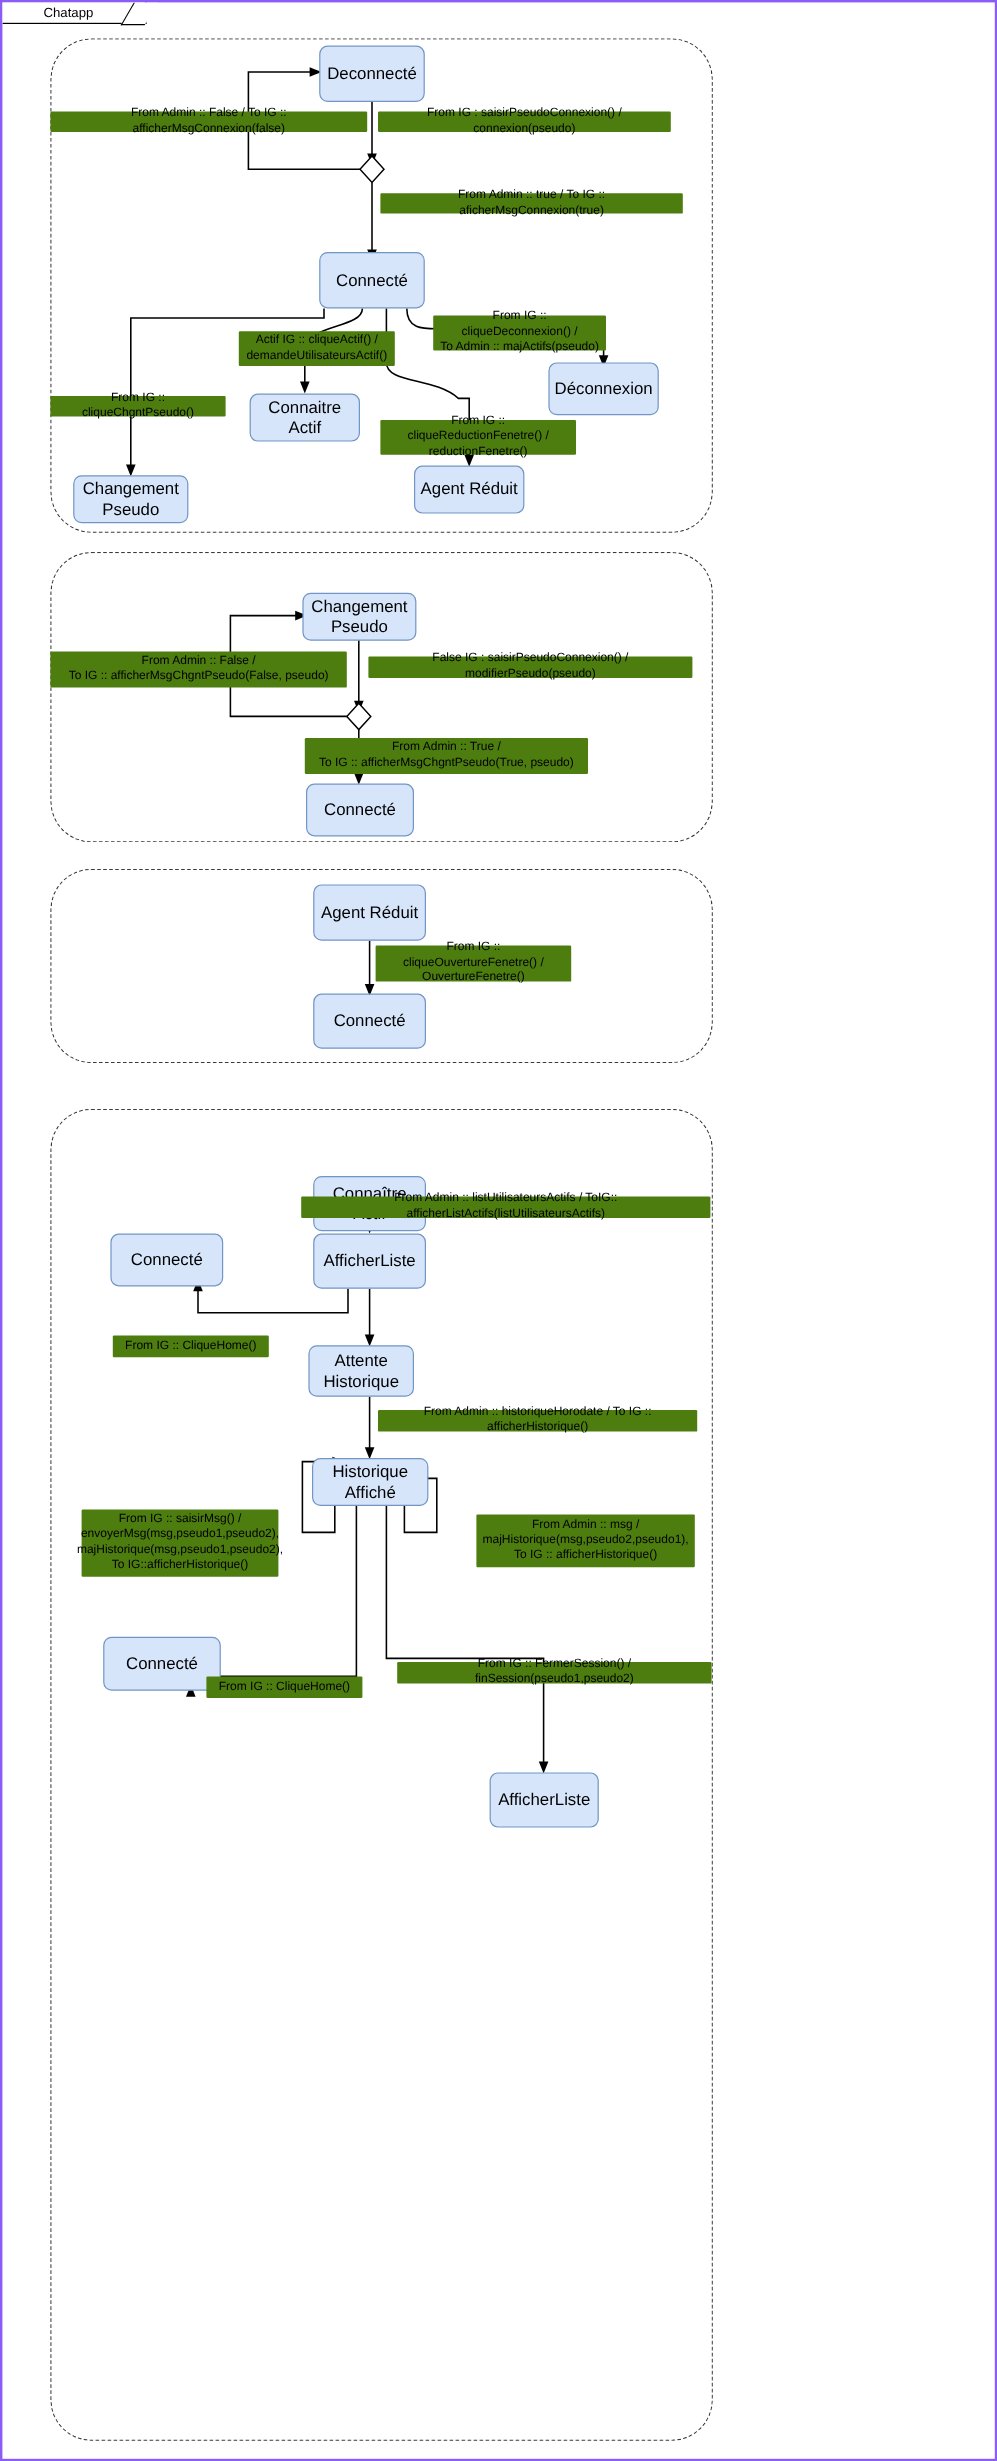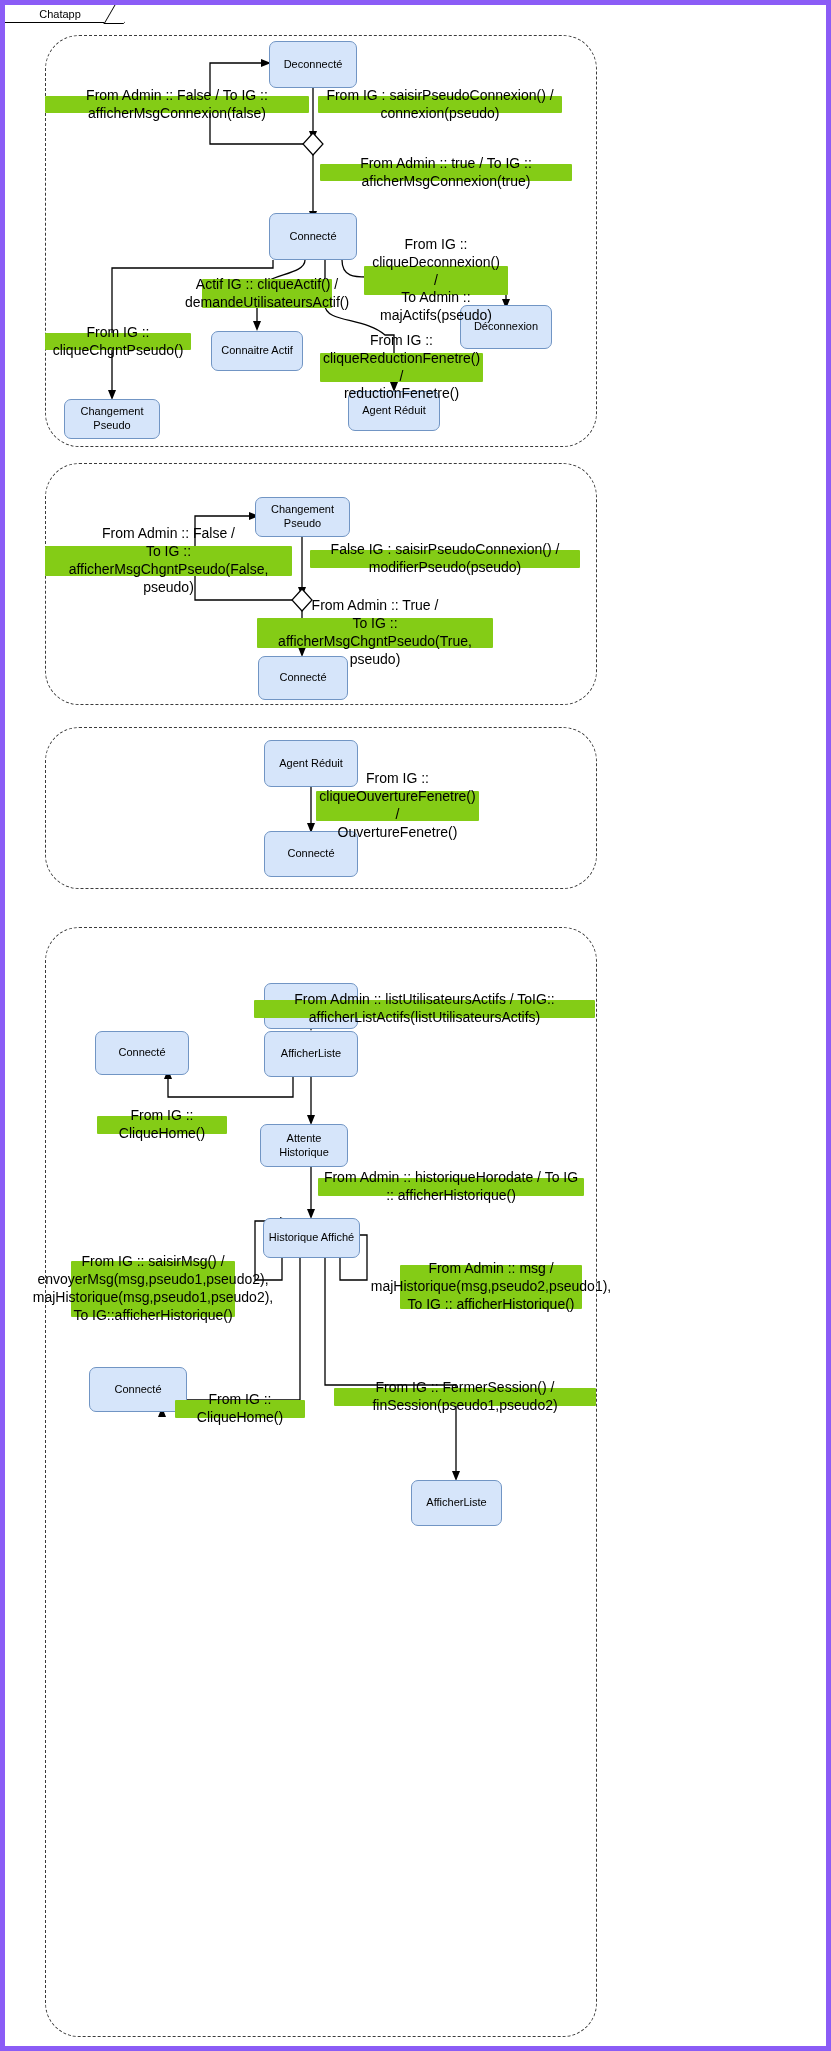--- a/index.html
+++ b/index.html
@@ -6,21 +6,21 @@
   html, body {
     margin: 0; padding: 0;
     background: #ffffff;
     font-family: "Liberation Sans", sans-serif;
   }
   #page {
     position: relative;
     width: 831px;
     height: 2051px;
     background: #ffffff;
-    border: 5px solid #8b5cf6;
+    border: 2px solid #8b5cf6;
     overflow: hidden;
   }
   
   .tab-shape {
     position: absolute;
     left: 0; top: 0;
     width: 120px; height: 18px;
     border-right: 1px solid #000;
     border-bottom: 1px solid #000;
     background: #ffffff;
@@ -51,34 +51,34 @@
     border-radius: 34px;
     background: transparent;
   }
   
   .state {
     position: absolute;
     background: #d6e5fa;
     border: 1px solid #7195c4;
     border-radius: 7px;
     color: #000000;
-    font-size: 11px;
+    font-size: 14px;
     display: flex;
     align-items: center;
     justify-content: center;
     text-align: center;
     padding: 2px 4px;
     line-height: 1.25;
   }
   
   .tlabel {
     position: absolute;
-    background: #84cc16;
+    background: #4d7c0f;
     color: #000000;
-    font-size: 14px;
+    font-size: 10px;
     line-height: 1.28;
     text-align: center;
     padding: 2px 5px;
     white-space: pre-line;
     display: flex;
     align-items: center;
     justify-content: center;
     border-radius: 1px;
   }
   

